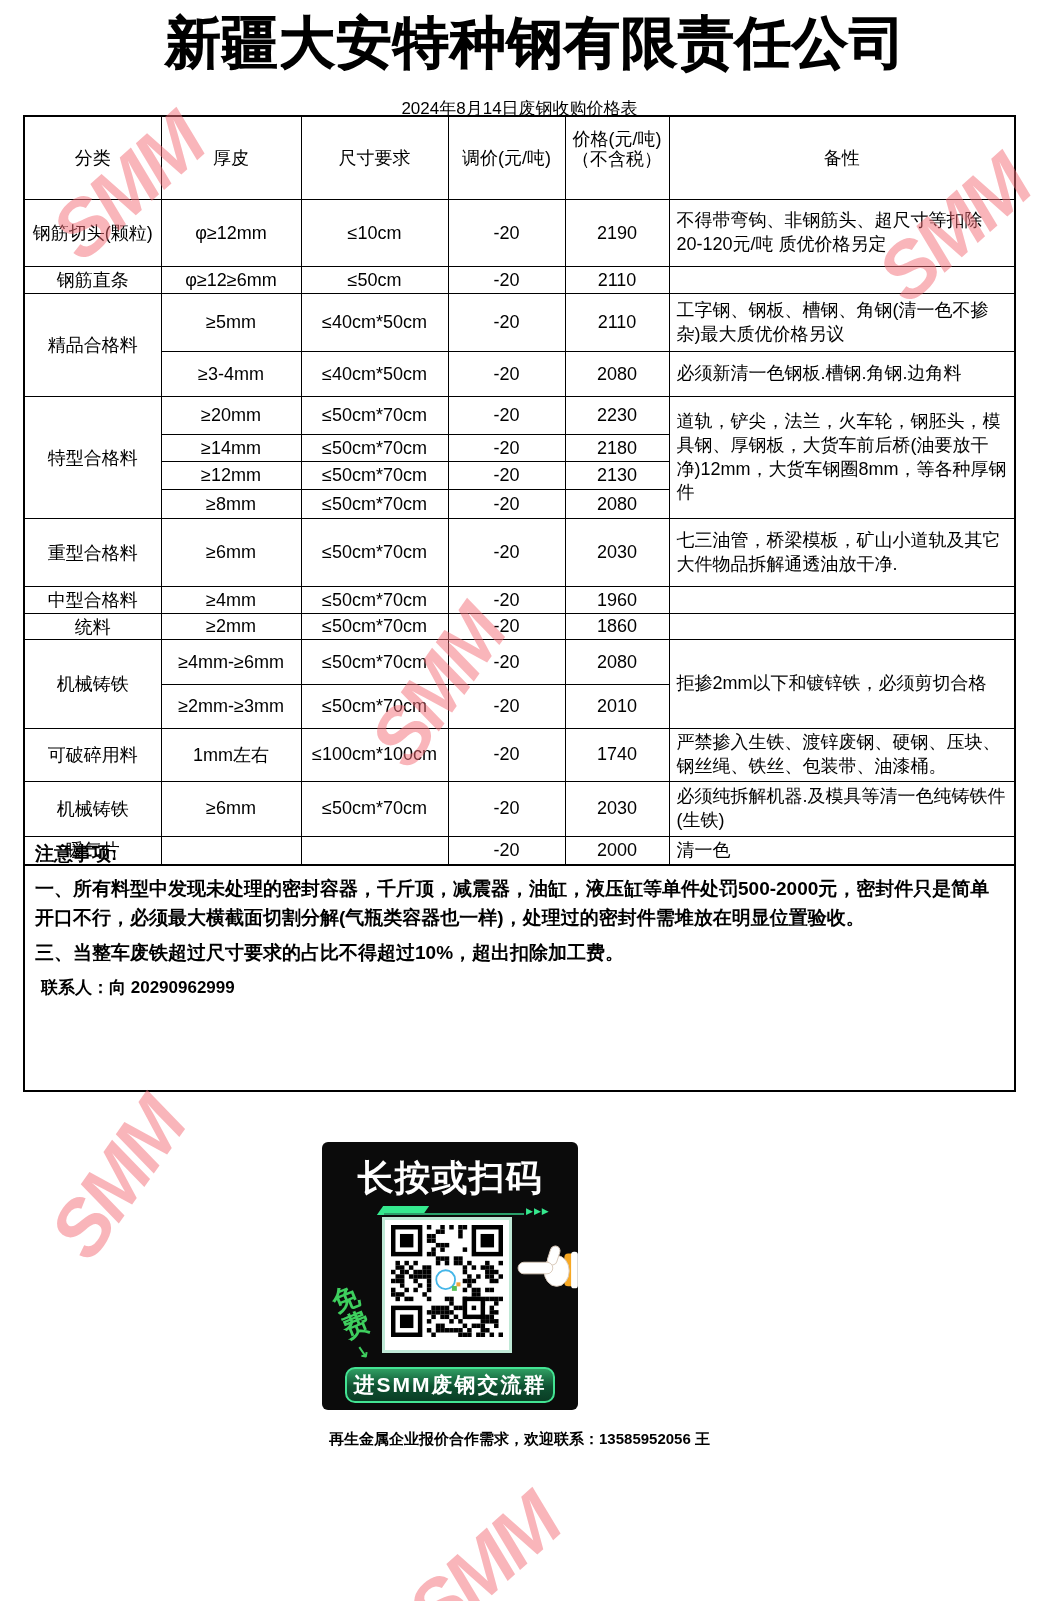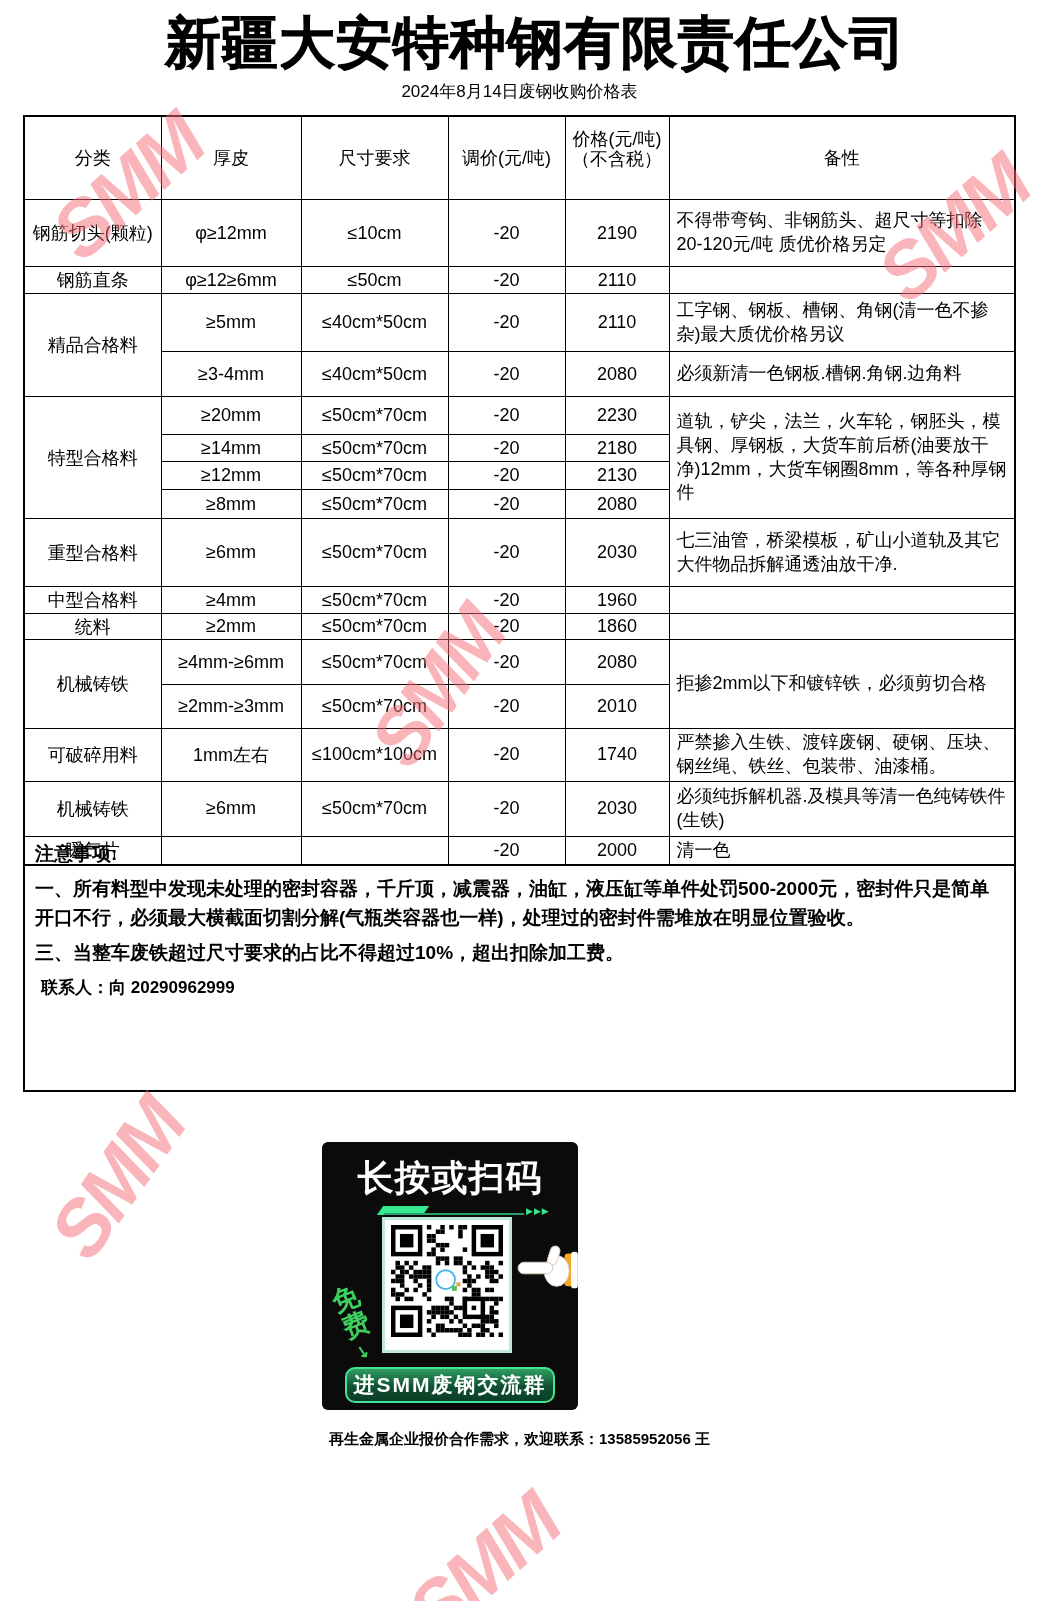--- a/index.html
+++ b/index.html
@@ -2,21 +2,21 @@
 <html><head>
 <meta charset="utf-8">
 <style>
   html,body{margin:0;padding:0;background:#fff;}
   #page{position:relative;width:1039px;height:1601px;background:#fff;overflow:hidden;
         font-family:"Liberation Sans",sans-serif;color:#000;}
   
   .title{position:absolute;top:6px;left:16px;width:100%;text-align:center;
          font-size:56px;font-weight:400;letter-spacing:1px;
          -webkit-text-stroke:2.5px #000;}
-  .subtitle{position:absolute;top:80px;left:0;width:100%;text-align:center;
+  .subtitle{position:absolute;top:97px;left:0;width:100%;text-align:center;
             font-size:17px;font-weight:400;}
   
   .tablewrap{position:absolute;left:23px;top:115px;width:993px;}
   table{border-collapse:collapse;table-layout:fixed;width:993px;border:2px solid #000;}
   td,th{border:1px solid #000;font-size:18px;font-weight:400;text-align:center;
         vertical-align:middle;padding:0 3px;overflow:hidden;}
   th{font-weight:400;}
   td.note{text-align:left;padding:2px 7px;line-height:1.32;}
   .pricehead{display:block;height:58px;line-height:20px;overflow:hidden;margin:12px auto;text-align:center;}
   tr.h62{height:62px}tr.h67{height:67px}tr.h27{height:27px}tr.h58{height:58px}

